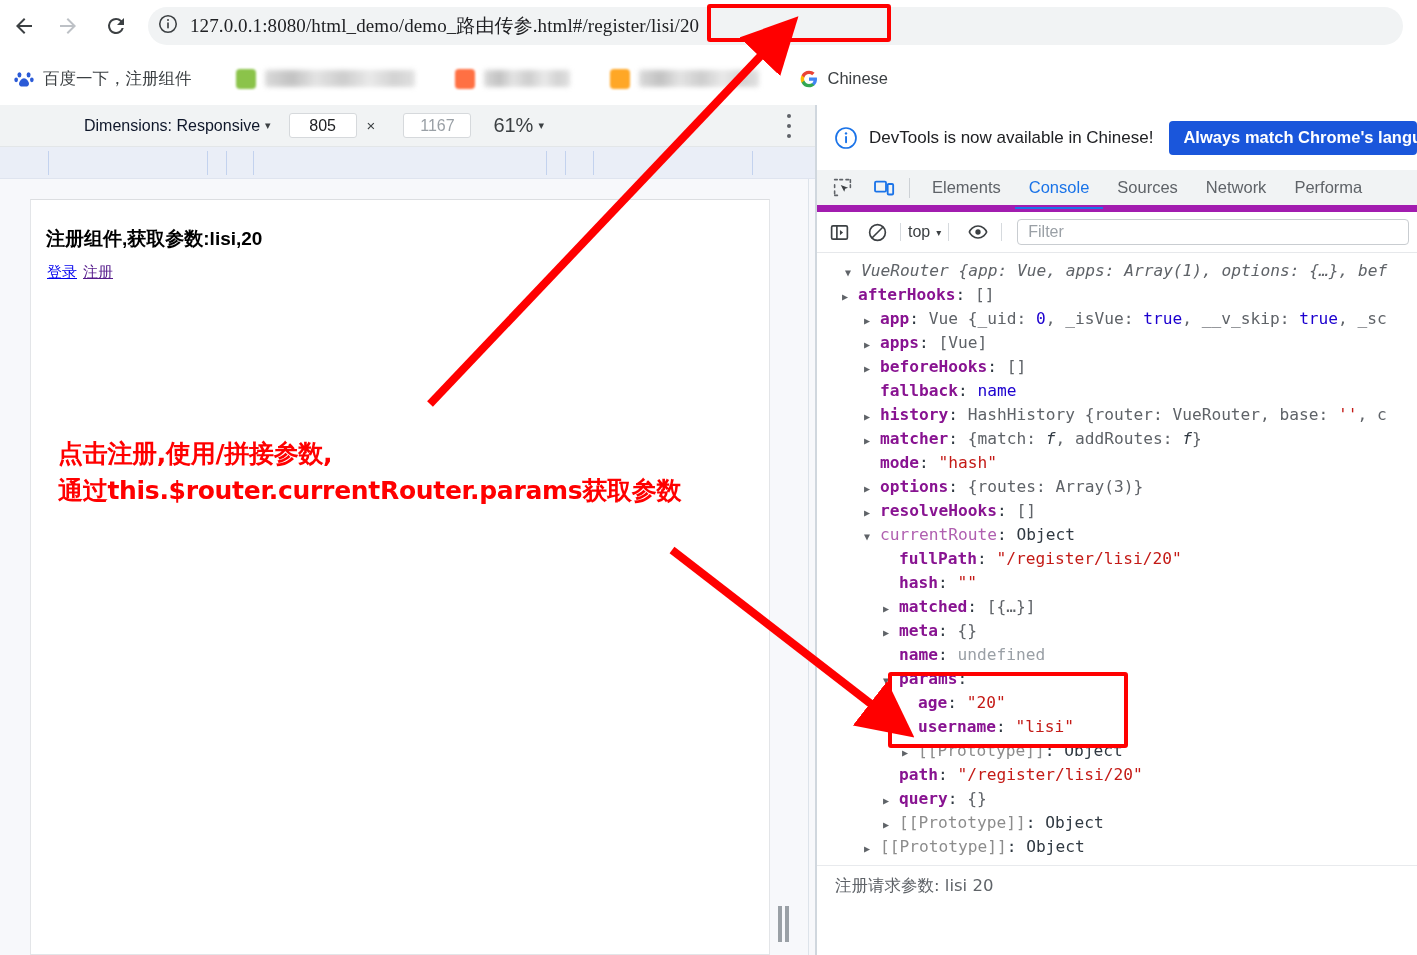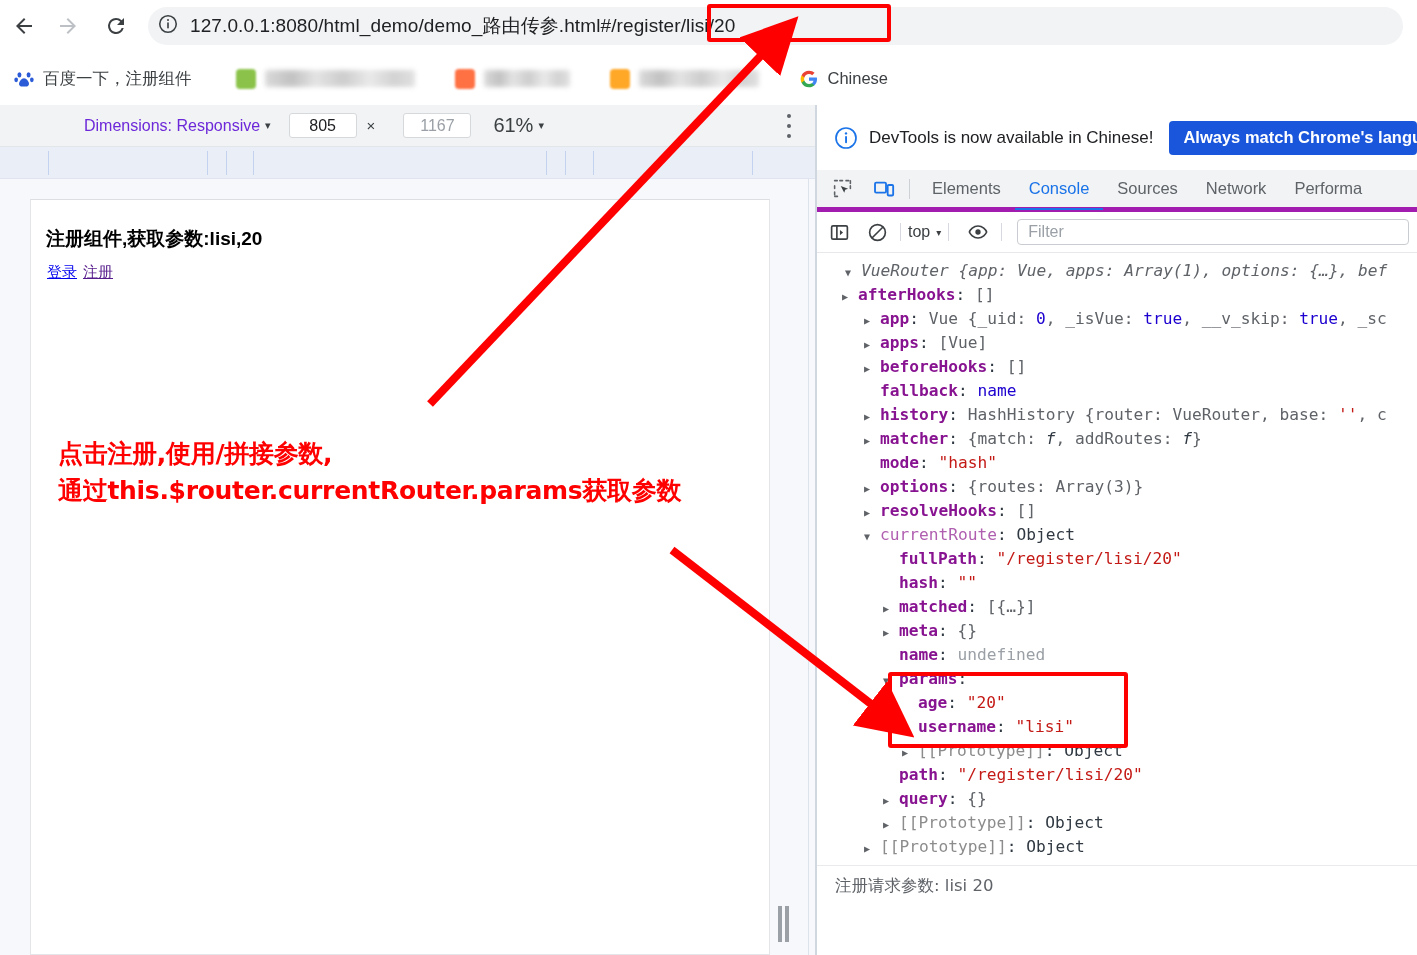--- a/index.html
+++ b/index.html
@@ -30,21 +30,21 @@
     display: flex; align-items: center;
   }
   .omnibox-info {
     width: 34px; height: 34px; margin-left: 3px; flex: 0 0 auto;
     display: flex; align-items: center; justify-content: center;
     border-radius: 50%; cursor: pointer;
   }
   .omnibox-url {
     font-size: 19px; color: #202124; letter-spacing: 0.1px;
     white-space: nowrap; margin-left: 5px;
-    font-family: Liberation Sans, sans-serif;
+    font-family: Liberation Serif, serif;
   }
   .omnibox-url .hashpart { color: #202124; }
 
   
   .bookmarks-bar {
     position: absolute; left: 0; top: 52px; width: 1417px; height: 53px;
     background: #ffffff; display: flex; align-items: center; padding-left: 6px;
   }
   .bm { display: flex; align-items: center; height: 36px; padding: 0 8px;
         border-radius: 6px; cursor: pointer; margin-right: 6px; }
@@ -59,21 +59,21 @@
   .bm-blur.short { width: 86px; }
   .bm-blur.med { width: 120px; }
   .bm-tile { width: 20px; height: 20px; border-radius: 4px; filter: blur(1.2px); }
 
   
   .device-toolbar {
     position: absolute; left: 0; top: 105px; width: 817px; height: 42px;
     background: #f1f3f4; border-bottom: 1px solid #e3e6e8;
     display: flex; align-items: center;
   }
-  .dt-label { font-size: 16px; color: #6d28d9; margin-left: 84px; white-space: nowrap; }
+  .dt-label { font-size: 16px; color: #0f172a; margin-left: 84px; white-space: nowrap; }
   .dt-caret { font-size: 11px; color: #3c4043; margin-left: 5px; }
   .dt-input {
     width: 68px; height: 25px; margin-left: 18px;
     background: #ffffff; border: 1px solid #d6d9dc; border-radius: 3px;
     font-size: 16px; color: #202124; text-align: center; line-height: 23px;
   }
   .dt-input.placeholder { color: #9aa0a6; }
   .dt-x { font-size: 15px; color: #3c4043; margin: 0 10px; }
   .dt-zoom { font-size: 20px; color: #3c4043; margin-left: 22px; }
   .dt-kebab {
@@ -133,21 +133,21 @@
   .dt-banner-ico { width: 24px; height: 24px; flex:0 0 auto; margin-right: 11px; }
   .dt-banner-txt { font-size: 17px; color: #202124; white-space: nowrap; }
   .dt-banner-btn {
     margin-left: 16px; height: 34px; background: #1a56db; color: #ffffff;
     font-size: 16.5px; font-weight: bold; border-radius: 4px;
     display: flex; align-items: center; padding: 0 14px; white-space: nowrap;
     cursor: pointer; overflow: hidden;
   }
   .dt-tabbar {
     position: relative; height: 42px; background: #f1f3f4;
-    border-bottom: 5px solid #a21caf; display: flex; align-items: center;
+    border-bottom: 7px solid #a21caf; display: flex; align-items: center;
   }
   .dt-ticon { width: 34px; height: 34px; margin-left: 8px;
               display:flex; align-items:center; justify-content:center; cursor:pointer; }
   .dt-vsep { width: 1px; height: 20px; background: #cdd1d5; margin: 0 8px; }
   .dt-tab {
     height: 42px; display: flex; align-items: center; padding: 0 14px;
     font-size: 16.5px; color: #5f6368; cursor: pointer; white-space: nowrap;
   }
   .dt-tab.active { color: #1a73e8; box-shadow: inset 0 -2px 0 0 #1a73e8; }
 

